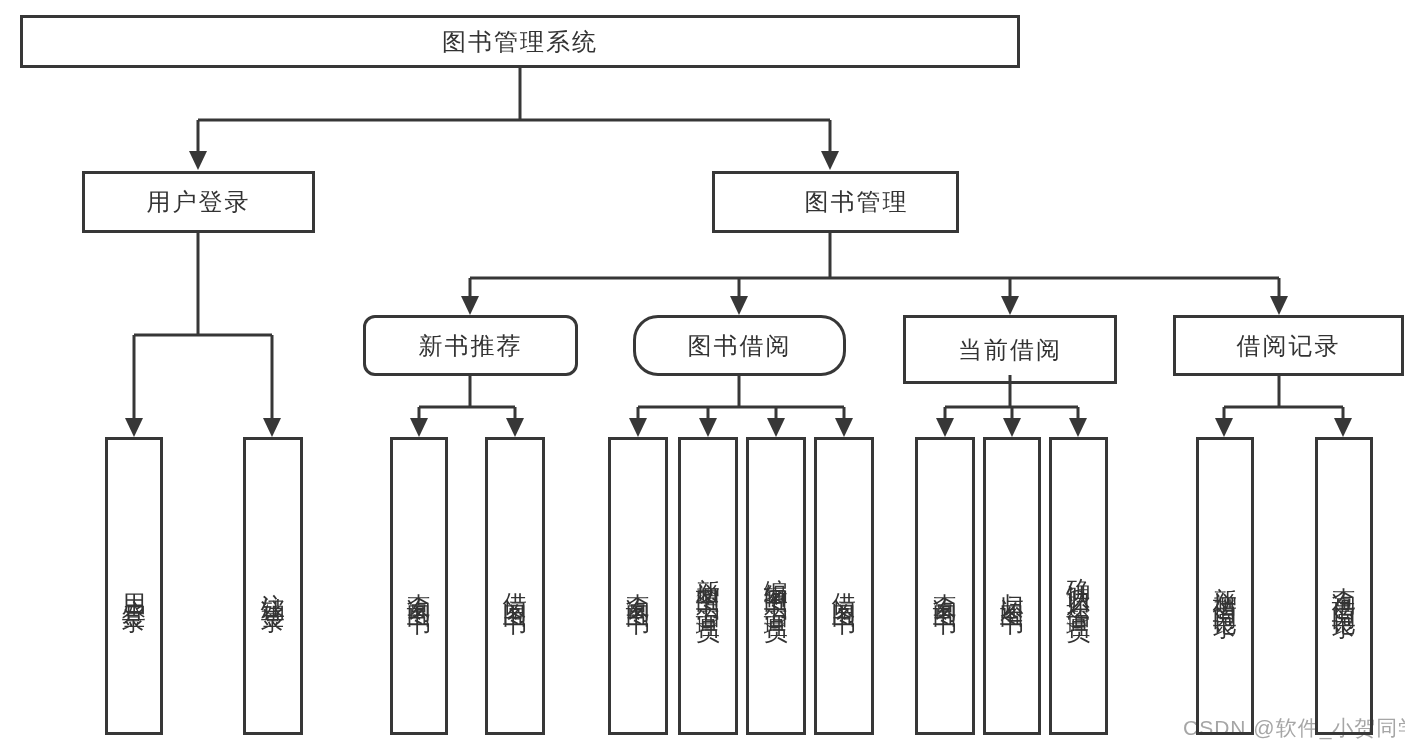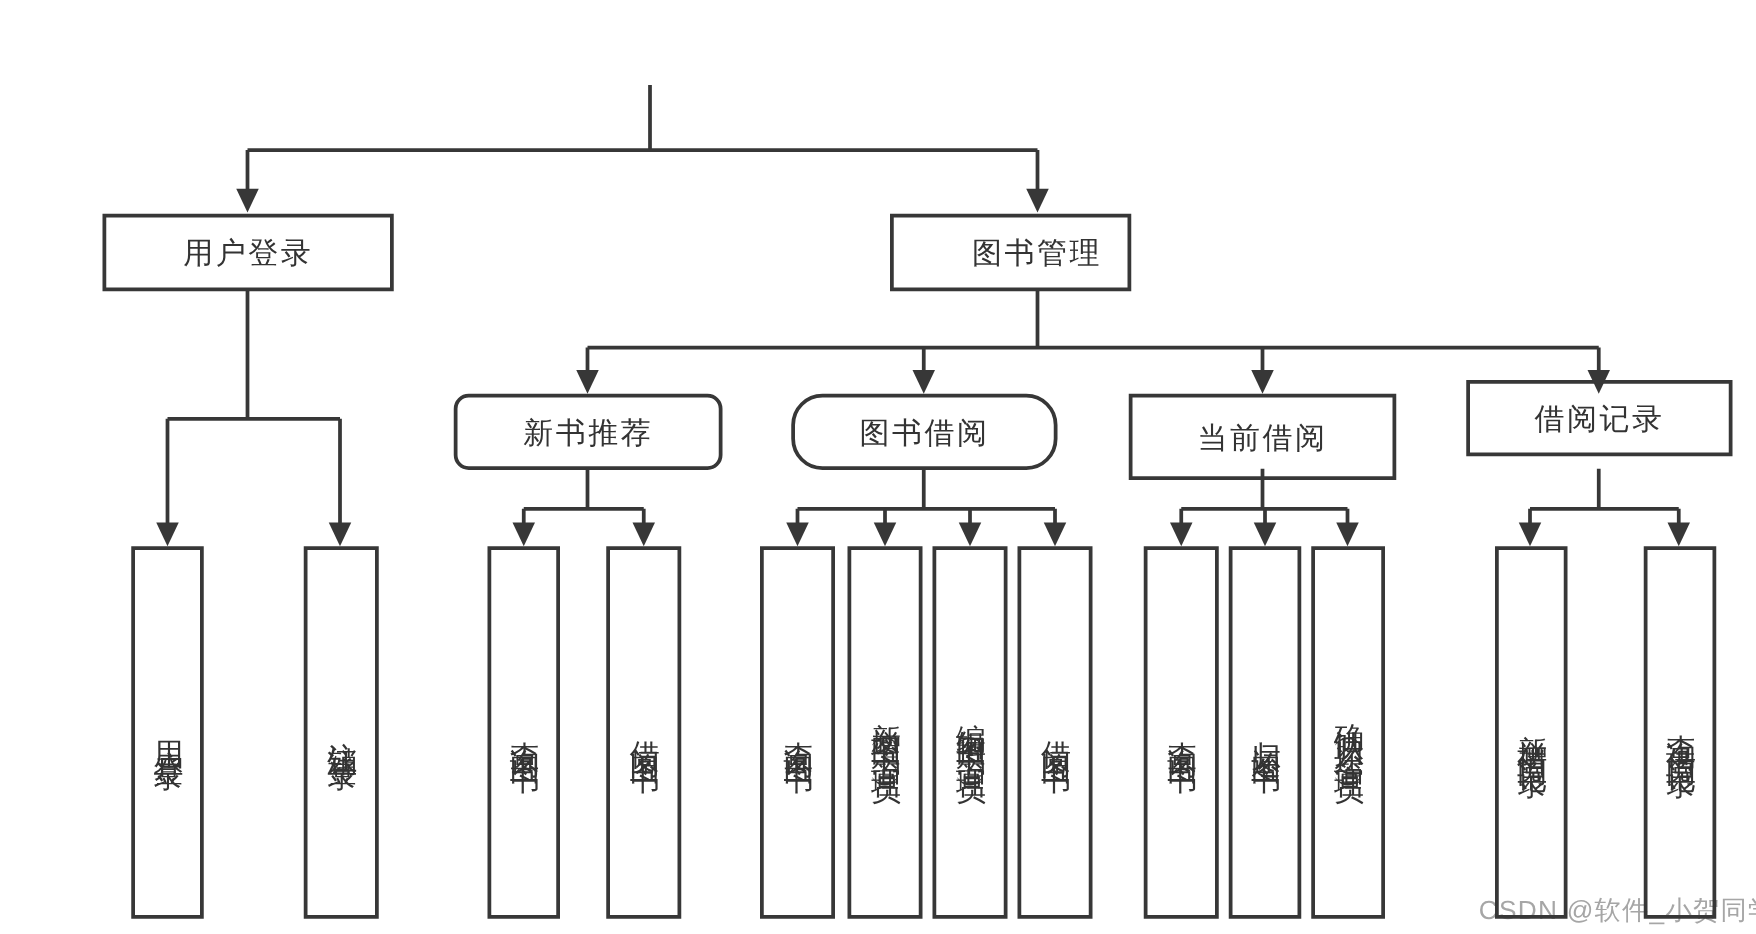--- a/index.html
+++ b/index.html
@@ -113,38 +113,41 @@
       <polygon points="776,437 767,418 785,418"></polygon>
       <polygon points="844,437 835,418 853,418"></polygon>
       <polygon points="945,437 936,418 954,418"></polygon>
       <polygon points="1012,437 1003,418 1021,418"></polygon>
       <polygon points="1078,437 1069,418 1087,418"></polygon>
       <polygon points="1224,437 1215,418 1233,418"></polygon>
       <polygon points="1343,437 1334,418 1352,418"></polygon>
     </g>
   </svg>
 
+  <div class="node" style="left:20px; top:15px; width:1000px; height:53px;">
+    <span>图书管理系统</span>
+  </div>
 
   <div class="node" style="left:82px; top:171px; width:233px; height:62px;">
     <span>用户登录</span>
   </div>
-  <div class="node" style="left:712px; top:171px; width:193px; height:62px;padding-left:42px;">
+  <div class="node" style="left:712px; top:171px; width:247px; height:62px;padding-left:42px;">
     <span>图书管理</span>
   </div>
 
   <div class="node" style="left:363px; top:315px; width:215px; height:61px;border-radius:12px;">
     <span>新书推荐</span>
   </div>
   <div class="node" style="left:633px; top:315px; width:213px; height:61px;border-radius:25px;">
     <span>图书借阅</span>
   </div>
   <div class="node" style="left:903px; top:315px; width:214px; height:69px;">
     <span>当前借阅</span>
   </div>
-  <div class="node" style="left:1173px; top:304px; width:213px; height:61px;">
+  <div class="node" style="left:1173px; top:315px; width:231px; height:61px;">
     <span>借阅记录</span>
   </div>
 
   <div class="node leaf" style="left:105px; top:437px; width:58px; height:298px;">
     <span class="vtext">用户登录</span>
   </div>
   <div class="node leaf" style="left:243px; top:437px; width:60px; height:298px;">
     <span class="vtext">注销登录</span>
   </div>
 

